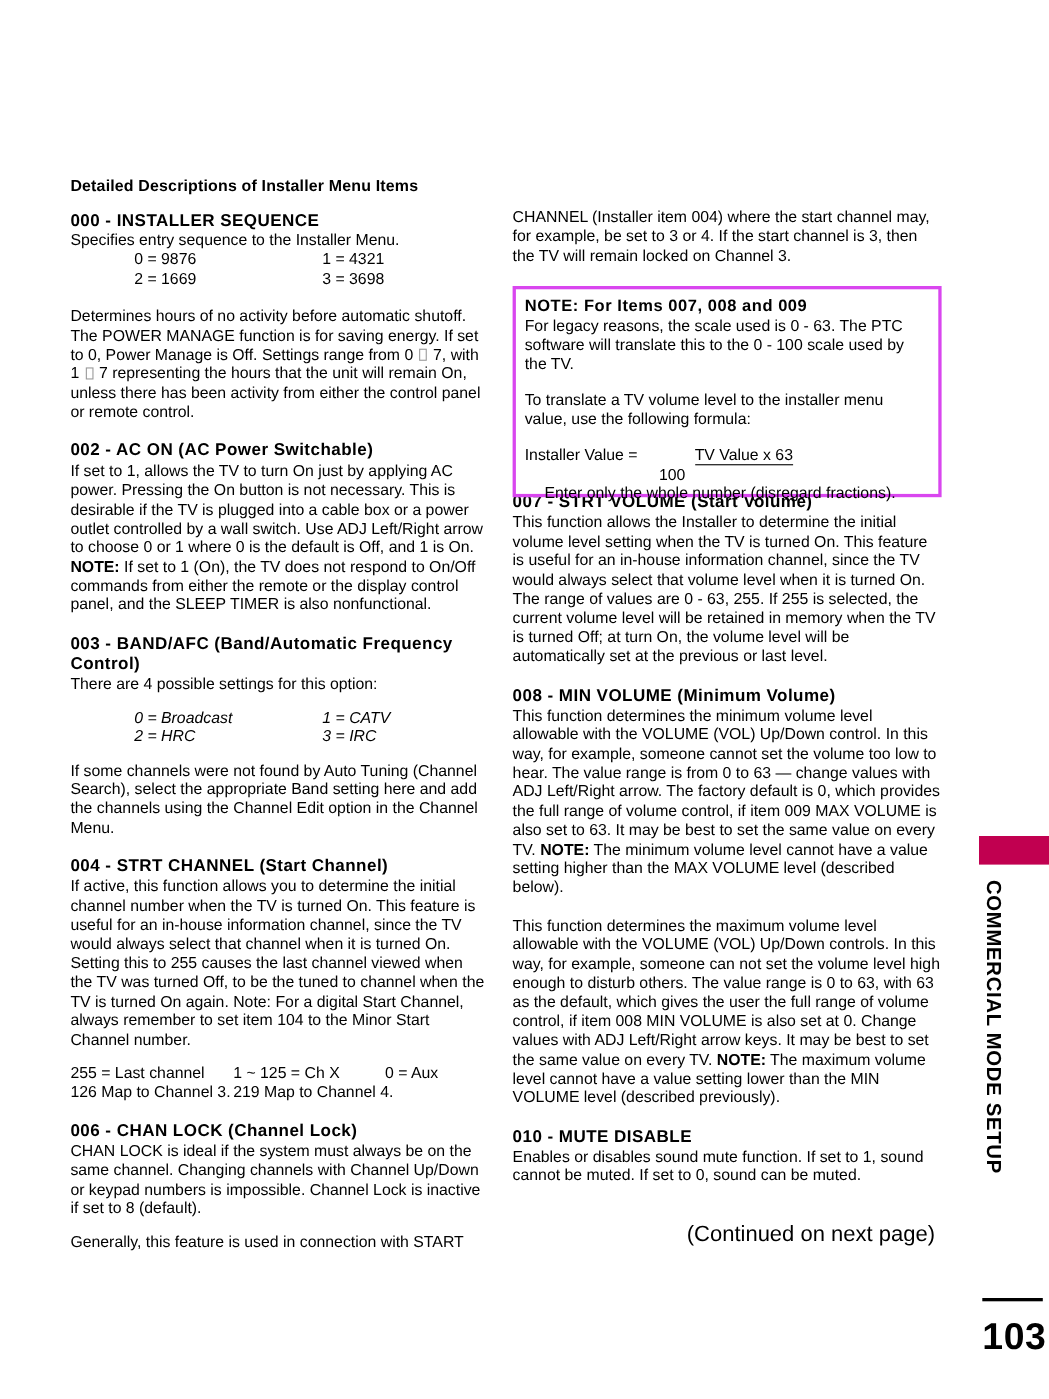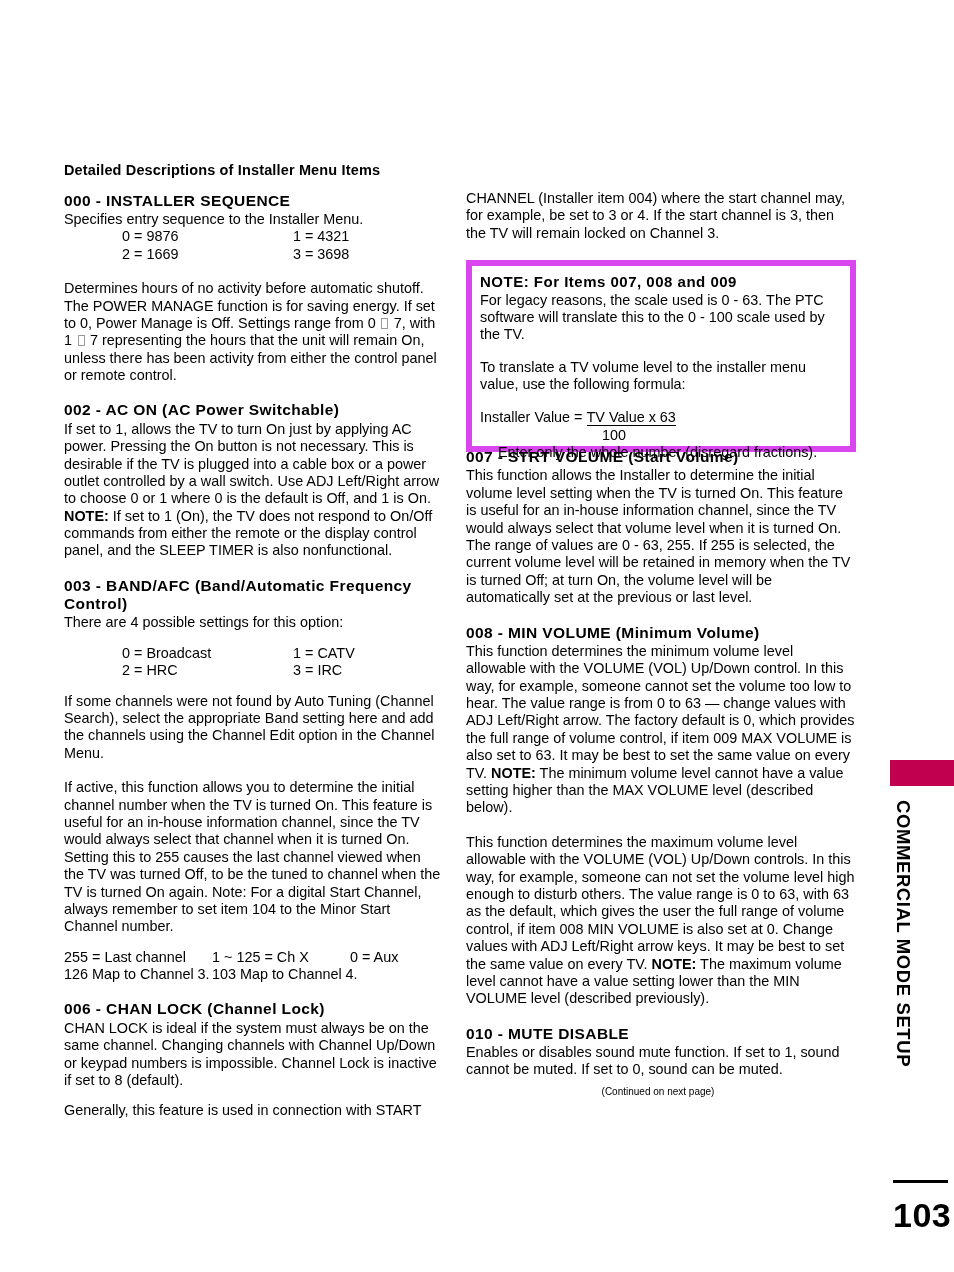--- a/index.html
+++ b/index.html
@@ -80,45 +80,46 @@
   }
   table.vals td {
     padding: 0;
     white-space: nowrap;
     vertical-align: top;
   }
   table.vals td.c1 { width: 172px; }
   table.vals td.c2 { width: 150px; }
 
   .vals-indent { margin-left: 58px; }
-  .vals-indent2 { margin-left: 58px; }
+  .vals-indent2 { margin-left: 58px; font-style: italic; }
   .vals-flush  { margin-left: 0; }
 
   
   .note-box {
     position: absolute;
     left: 466px;
     top: 260px;
     width: 390px;
     height: 192px;
-    border: 6px solid #d946ef;
+    border: 3px solid #d946ef;
     box-sizing: border-box;
     padding: 7px 8px 0 8px;
   }
   .note-box h3 {
     font-size: 15px;
     font-weight: bold;
     letter-spacing: 0.5px;
     margin: 0 0 1px 0;
     line-height: 1.18;
   }
   .frac {
     display: inline-block;
     border-bottom: 1.4px solid #000;
     line-height: 1.12;
+    margin-left: 48px;
   }
   .frac-den {
     display: block;
     margin-left: 122px;
     line-height: 1.25;
   }
 
   
   .side-tab {
     position: absolute;
@@ -157,23 +158,23 @@
     left: 893px;
     top: 1196px;
     width: 55px;
     font-size: 34px;
     font-weight: bold;
     letter-spacing: 0.5px;
     text-align: center;
   }
 
   .contd {
-    font-size: 10px;
-    text-align: center;
-    margin: 7px 0 0 0;
+    font-size: 20px;
+    text-align: right;
+    margin: 32px 0 0 0;
     padding-right: 6px;
   }
 </style>
 </head>
 <body>
 
 <div class="page">
 
   <div class="col col-left">
 
@@ -219,32 +220,33 @@
         <td class="c1">2 = HRC</td>
         <td class="c2">3 = IRC</td>
       </tr>
     </tbody>
       </table>
     <div class="gap-sm"></div>
     <p class="body">If some channels were not found by Auto Tuning (Channel Search), select the appropriate Band setting here and add the channels using the Channel Edit option in the Channel Menu.</p>
 
     <div class="gap-md"></div>
 
+    <h2 class="sec-head">004 - STRT CHANNEL (Start Channel)</h2>
     <p class="body">If active, this function allows you to determine the initial channel number when the TV is turned On. This feature is useful for an in-house information channel, since the TV would always select that channel when it is turned On. Setting this to 255 causes the last channel viewed when the TV was turned Off, to be the tuned to channel when the TV is turned On again.  Note: For a digital Start Channel, always remember to set item 104 to the Minor Start Channel number.</p>
     <div class="gap-sm"></div>
     <table class="vals vals-flush">
       <tbody>
           <tr>
         <td style="width:148px">255 = Last channel</td>
         <td style="width:138px">1 ~ 125 = Ch X</td>
         <td>0 = Aux</td>
       </tr>
       <tr>
         <td>126 Map to Channel 3.</td>
-        <td colspan="2">103 Map to Channel 4.</td>
+        <td colspan="2">219 Map to Channel 4.</td>
       </tr>
     </tbody>
       </table>
 
     <div class="gap-md"></div>
 
     <h2 class="sec-head">006 - CHAN LOCK (Channel Lock)</h2>
     <p class="body">CHAN LOCK is ideal if the system must always be on the same channel. Changing channels with Channel Up/Down or keypad numbers is impossible. Channel Lock is inactive if set to 8 (default).</p>
     <div class="gap-sm"></div>
     <p class="body">Generally, this feature is used in connection with START</p>

